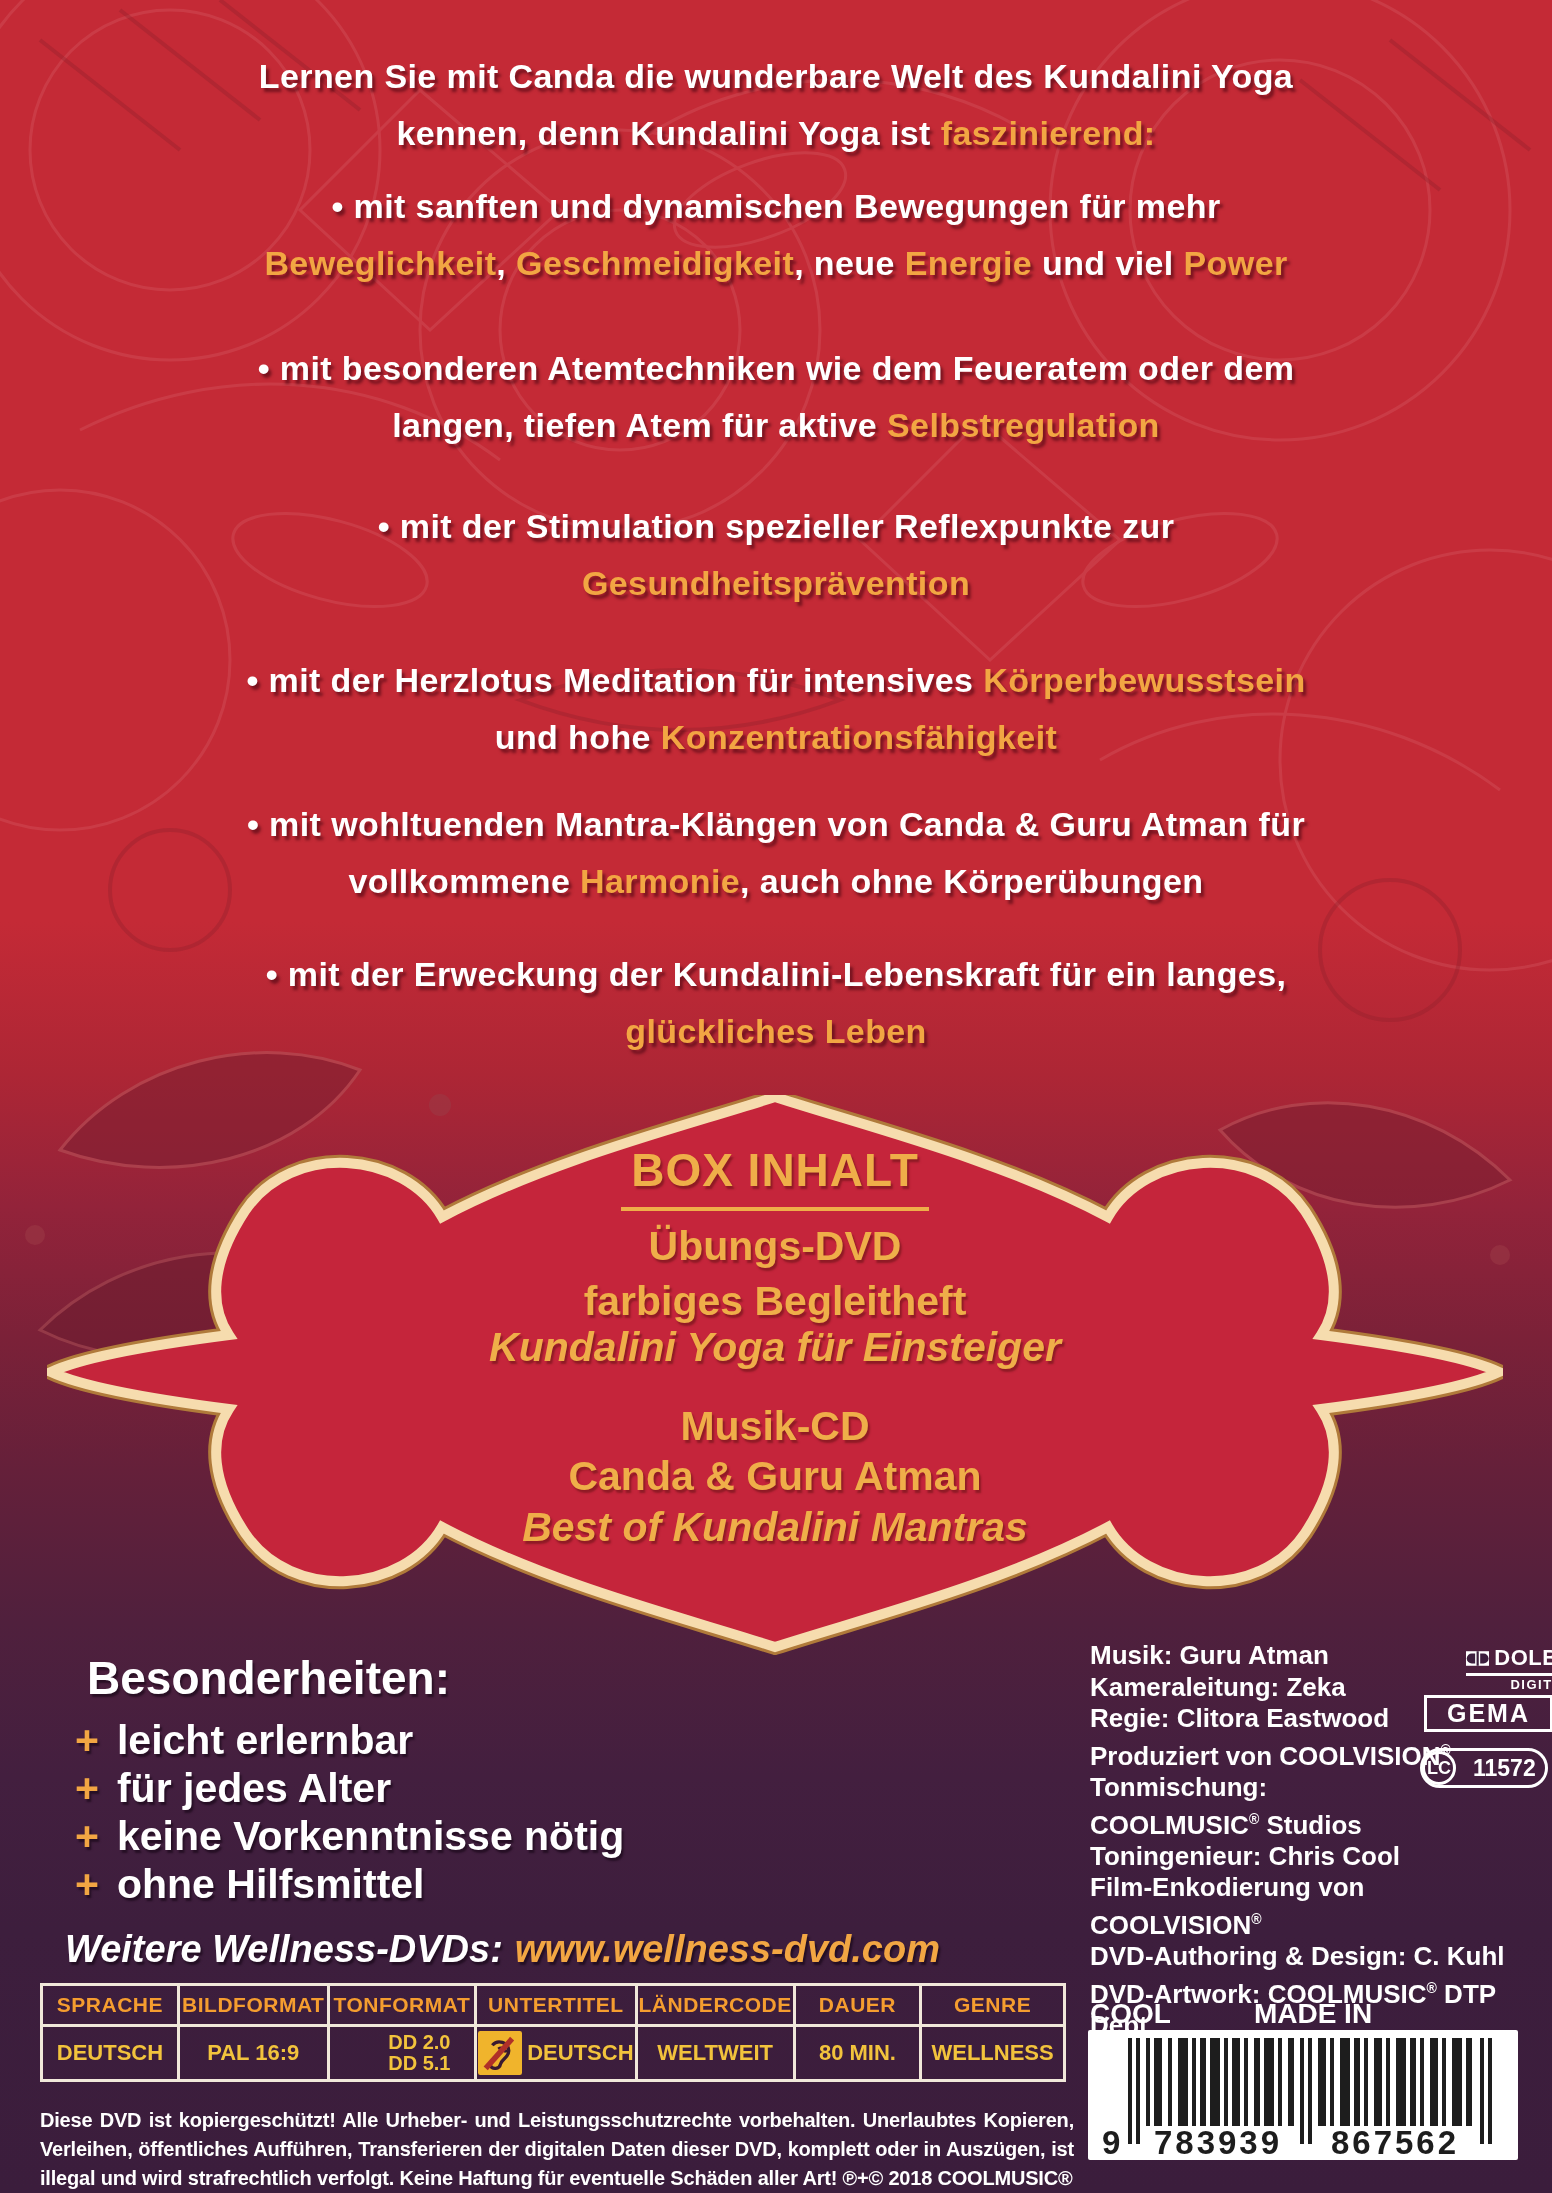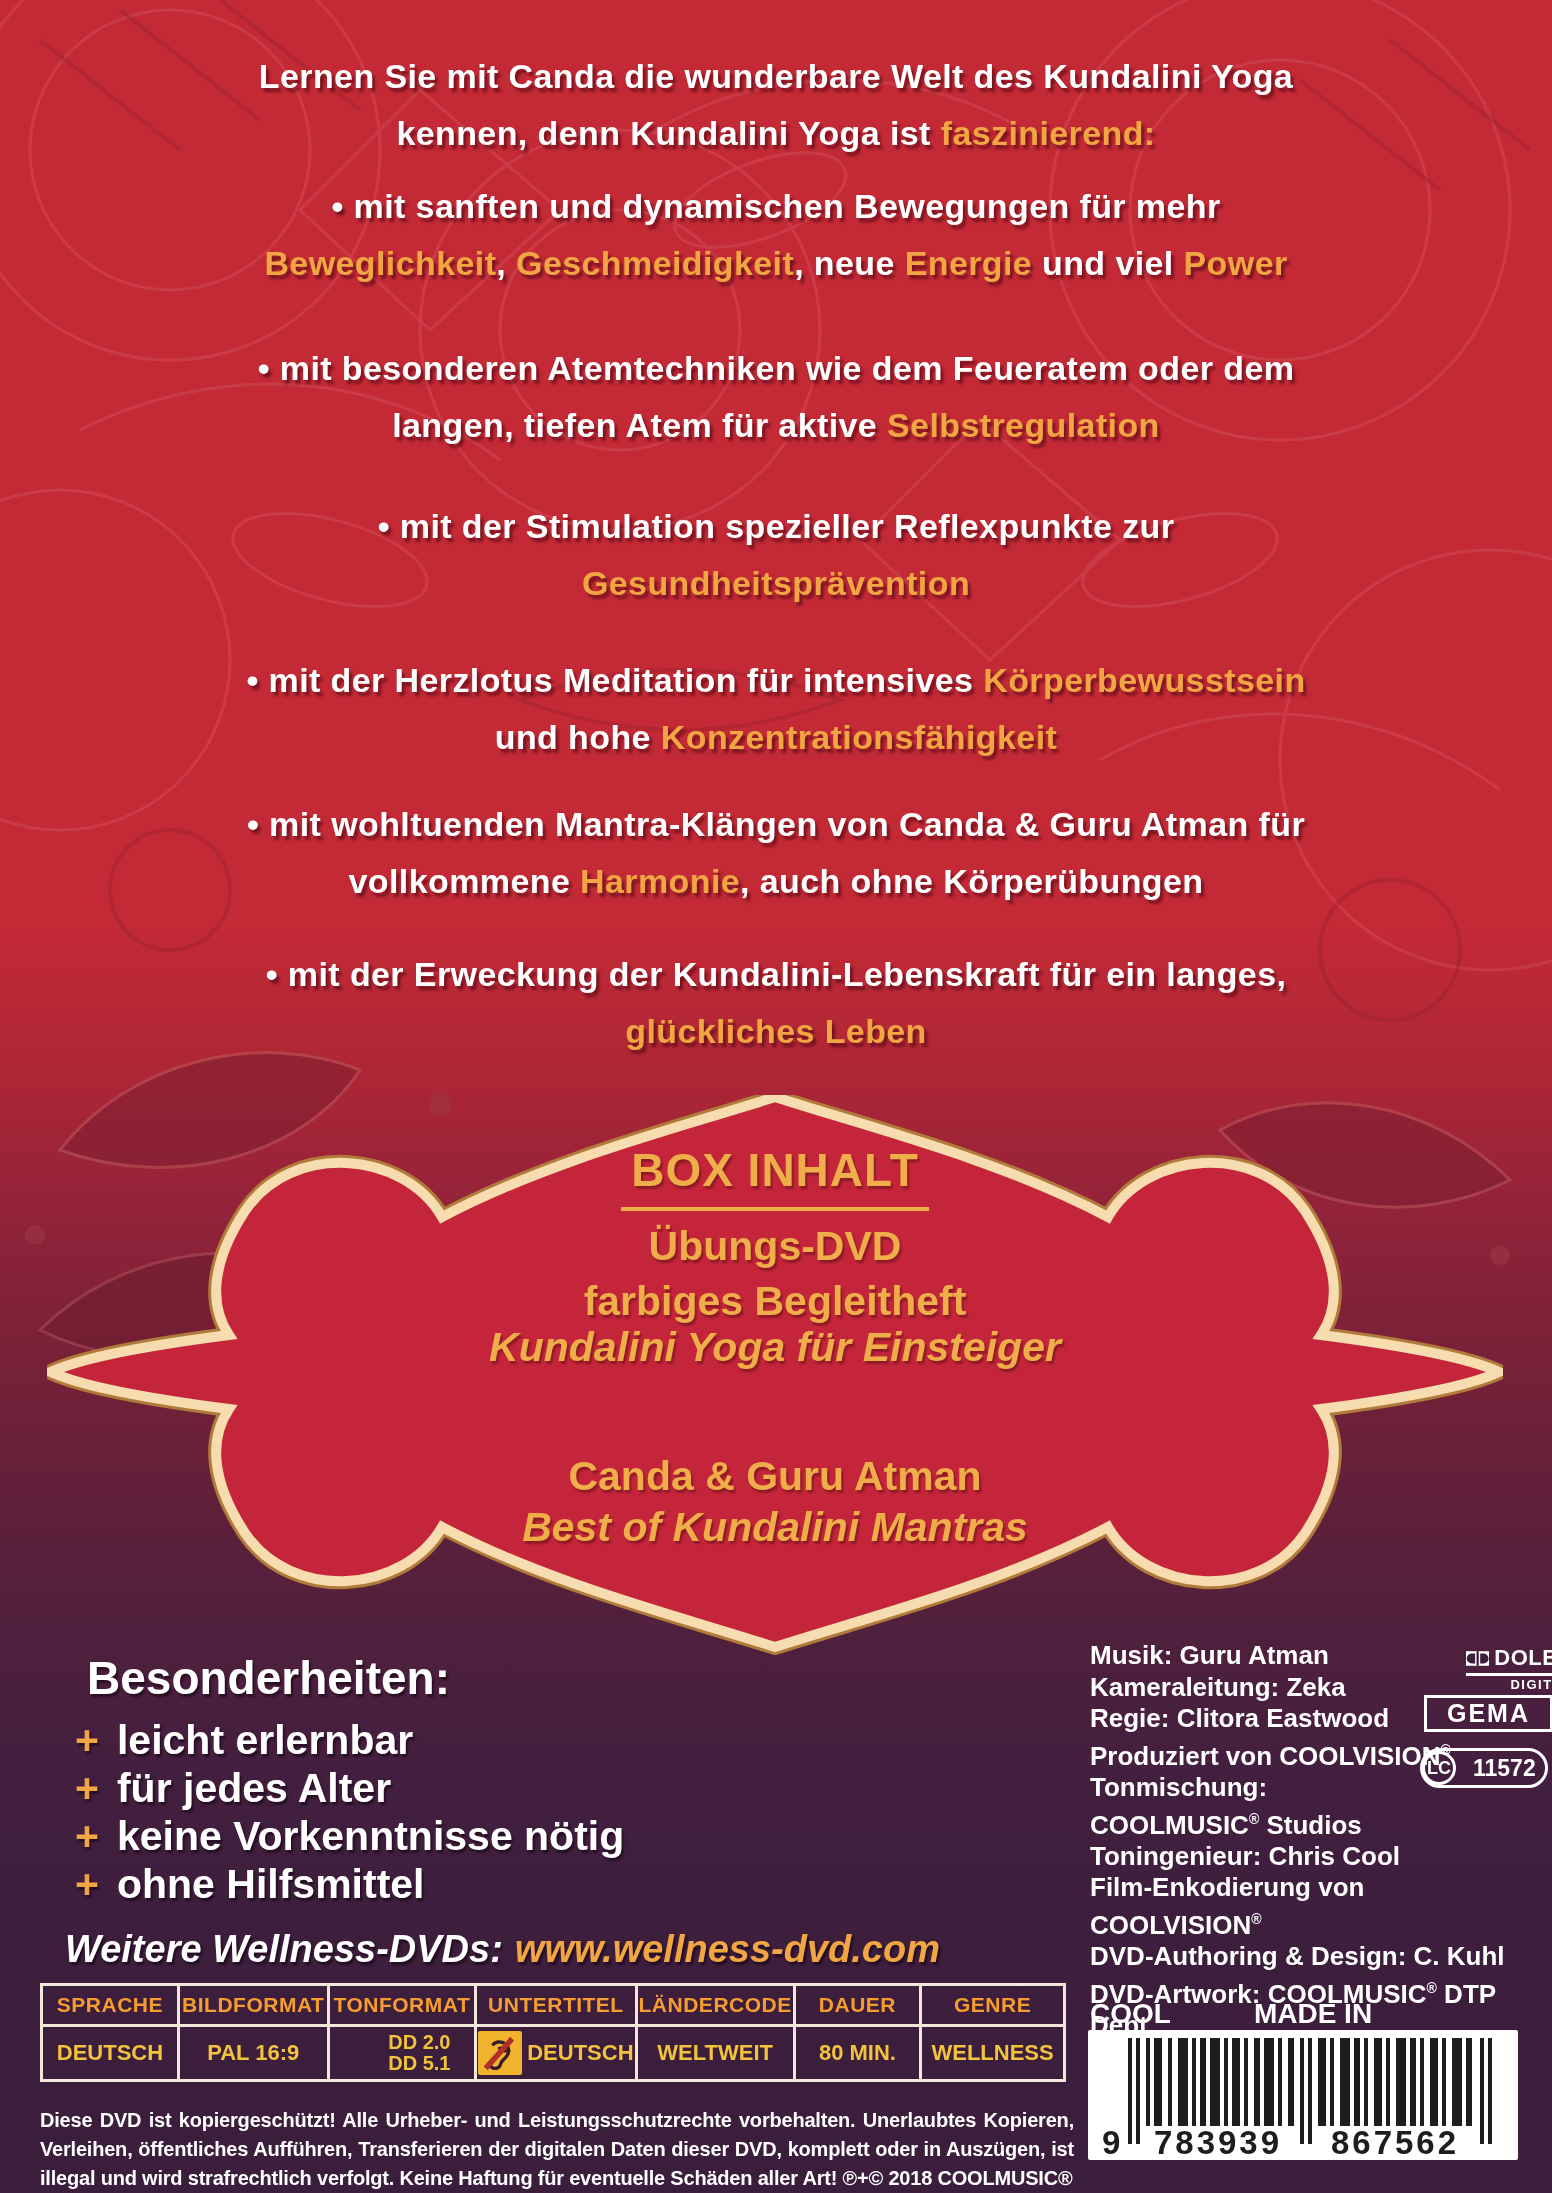--- a/index.html
+++ b/index.html
@@ -168,20 +168,21 @@
         C 1416 260, 1336 248, 1274 240 C 1294 210, 1292 168, 1258 116
         C 1211 46, 1099 56, 1061 122 C 951 64, 821 32, 728 2 Z" style="fill:var(--frameRed);stroke:var(--cream);stroke-width:10"></path>
     </svg>
     <div class="frame-content">
       <div class="box-title">
         <span>BOX INHALT</span>
       </div>
       <div class="box-line bl0">Übungs-DVD</div>
       <div class="box-line bl1">farbiges Begleitheft</div>
       <div class="box-line bl2 italic">Kundalini Yoga für Einsteiger</div>
+      <div class="box-line bl3">Musik-CD</div>
       <div class="box-line bl4">Canda &amp; Guru Atman</div>
       <div class="box-line bl5 italic">Best of Kundalini Mantras</div>
     </div>
   </div>
 
   <div class="features">
     <h2>Besonderheiten:</h2>
     <div class="feat">
       <span class="plus">+</span>
       <span>leicht erlernbar</span>

